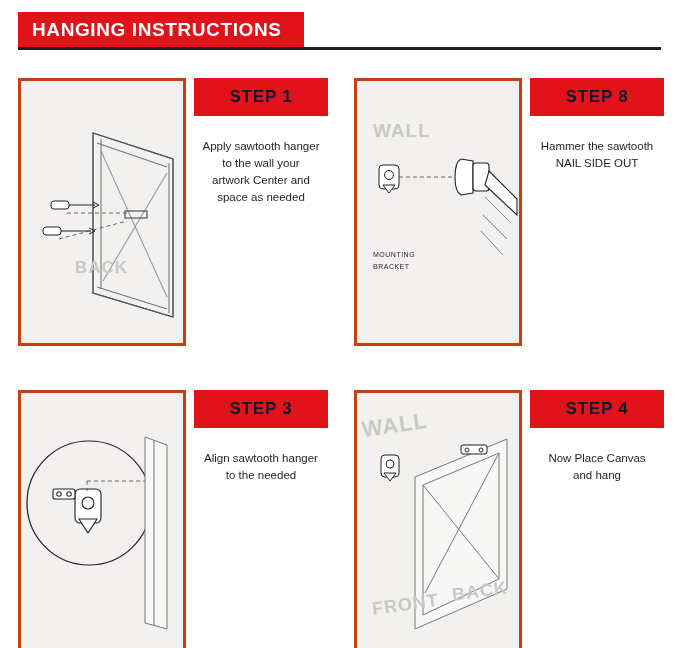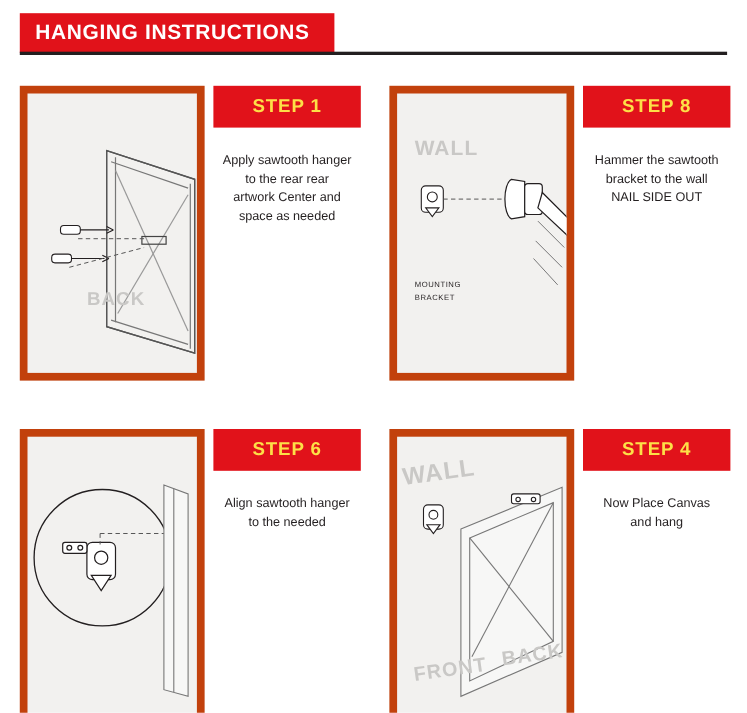--- a/index.html
+++ b/index.html
@@ -71,37 +71,37 @@
   .cell.c2 { left: 336px; top: 0; }
   .cell.c3 { left: 0;     top: 312px; }
   .cell.c4 { left: 336px; top: 312px; }
 
   .illus {
     position: absolute;
     left: 0;
     top: 0;
     width: 168px;
     height: 268px;
-    border: 7px solid #c2410c;
+    border: 3px solid #c2410c;
     background: #f2f1ef;
     box-sizing: border-box;
     overflow: hidden;
   }
   .illus svg { display: block; }
 
   .textcol {
     position: absolute;
     left: 176px;
     top: 0;
     width: 134px;
     height: 268px;
   }
   .step-badge {
     background: #e1121a;
-    color: #fde047;
+    color: #0f172a;
     font-weight: bold;
     font-size: 17px;
     letter-spacing: 0.8px;
     text-align: center;
     padding: 9px 0 9px 0;
     width: 134px;
     box-sizing: border-box;
   }
   .step-desc {
     margin-top: 22px;
@@ -177,21 +177,21 @@
             <line x1="46" y1="132" x2="106" y2="132"></line>
             <line x1="38" y1="158" x2="106" y2="140"></line>
           </g>
           <text class="ghost" x="54" y="192" font-size="17" letter-spacing="1">BACK</text>
         </svg>
       </div>
       <div class="textcol">
         <div class="step-badge">STEP 1</div>
         <div class="step-desc">
           <span class="em">Apply sawtooth hanger</span>
-          <span class="em">to the rear rear</span>
+          <span class="em">to the wall your</span>
           <span class="em">artwork Center and</span>
           <span class="em">space as needed</span>
         </div>
       </div>
     </div>
 
     <div class="cell c2">
       <div class="illus">
         <svg width="166" height="266" viewBox="0 0 166 266" xmlns="http://www.w3.org/2000/svg">
           <text class="ghost" x="16" y="56" font-size="19" letter-spacing="1">WALL</text>
@@ -217,21 +217,20 @@
             <line x1="124" y1="150" x2="146" y2="174"></line>
           </g>
           <text class="lbl" x="16" y="176">MOUNTING</text>
           <text class="lbl" x="16" y="188">BRACKET</text>
         </svg>
       </div>
       <div class="textcol">
         <div class="step-badge">STEP 8</div>
         <div class="step-desc">
           <span class="em">Hammer the sawtooth</span>
-          <span class="em">bracket to the wall</span>
           <span class="em">NAIL SIDE OUT</span>
         </div>
       </div>
     </div>
 
     <div class="cell c3">
       <div class="illus">
         <svg width="166" height="266" viewBox="0 0 166 266" xmlns="http://www.w3.org/2000/svg">
 
           <circle cx="68" cy="110" r="62" fill="none" stroke="#231f20" stroke-width="1.2"></circle>
@@ -250,21 +249,21 @@
             <line x1="66" y1="88" x2="66" y2="98"></line>
           </g>
 
           <g stroke="#777" fill="none" stroke-width="1">
             <polygon points="124,44 146,52 146,236 124,230" fill="#f7f7f6"></polygon>
             <line x1="133" y1="47" x2="133" y2="232"></line>
           </g>
         </svg>
       </div>
       <div class="textcol">
-        <div class="step-badge">STEP 6</div>
+        <div class="step-badge">STEP 3</div>
         <div class="step-desc">
           <span class="em">Align sawtooth hanger</span>
           <span class="em">to the needed</span>
         </div>
       </div>
     </div>
 
     <div class="cell c4">
       <div class="illus">
         <svg width="166" height="266" viewBox="0 0 166 266" xmlns="http://www.w3.org/2000/svg">

